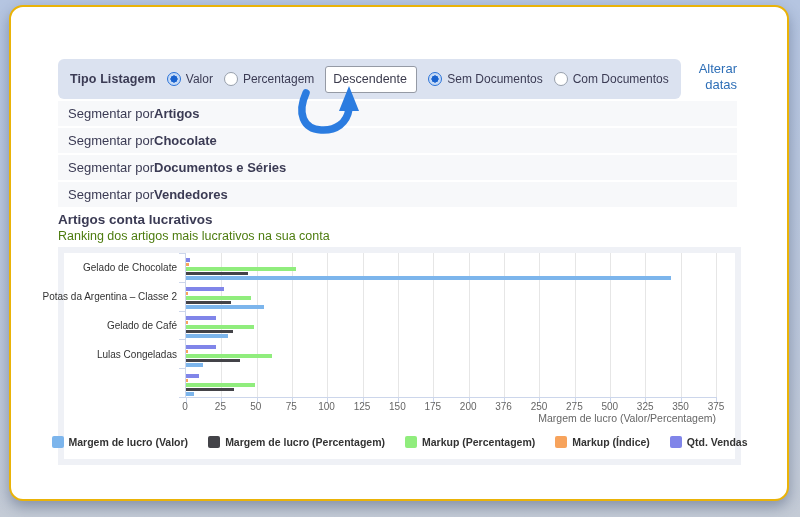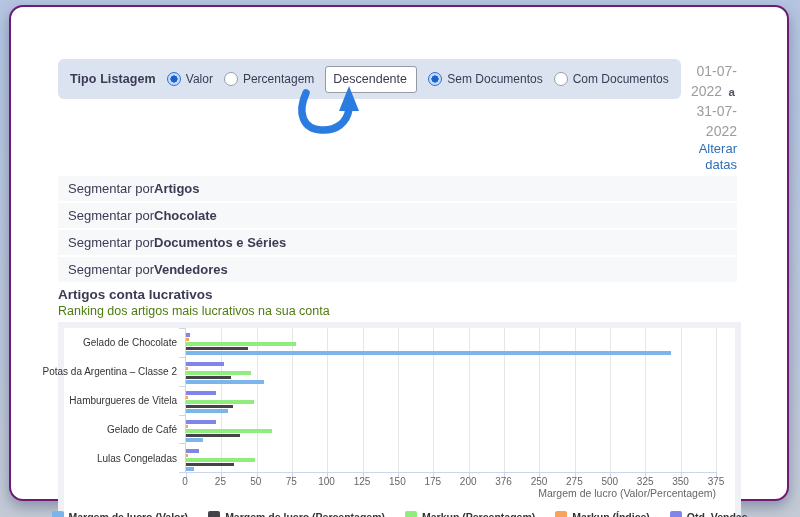--- a/index.html
+++ b/index.html
@@ -7,21 +7,21 @@
   body {
     font-family: "Liberation Sans", sans-serif;
     background: linear-gradient(180deg, #b5c5e1 0%, #bcc7da 70%, #c4cbd6 100%);
     position: relative;
     overflow: hidden;
   }
   .card {
     position: absolute; left: 9px; top: 5px;
     width: 780px; height: 496px;
     background: #ffffff;
-    border: 2px solid #701a75;
+    border: 2px solid #eab308;
     border-radius: 14px;
     box-shadow: 0 6px 14px rgba(45,62,96,.40);
   }
   .content { position: absolute; left: 47px; top: 52px; width: 685px; }
 
   
   .toolbar-row { display: flex; align-items: flex-start; width: 679px; margin-bottom: 2px; }
   .toolbar {
     display: flex; align-items: center; gap: 11px;
     background: #dbe2f0; border-radius: 6px;
@@ -121,25 +121,20 @@
           <span>Sem Documentos</span>
         </span>
 
         <span class="radio-item">
           <span class="radio"></span>
           <span>Com Documentos</span>
         </span>
       </div>
 
       <div class="dates">
-        <div>
-          <span class="date-txt">01-07-2022</span>
-          <span class="date-sep">a</span>
-          <span class="date-txt">31-07-2022</span>
-        </div>
         <a class="link">Alterar datas</a>
       </div>
     </div>
 
     <div class="acc">
       <div class="acc-row">
         <span>Segmentar por </span>
           <b>Artigos</b>
       </div>
       <div class="acc-row">
@@ -158,21 +153,20 @@
 
     <div class="sec-title">Artigos conta lucrativos</div>
     <div class="sec-sub">Ranking dos artigos mais lucrativos na sua conta</div>
 
     <div class="chart-card">
       <div class="chart-inner">
         <div class="plot-wrap">
           <div class="ylabels">
               <div class="ylabel">Gelado de Chocolate</div>
               <div class="ylabel">Potas da Argentina – Classe 2</div>
-              <div class="ylabel">Hamburgueres de Vitela</div>
               <div class="ylabel">Gelado de Café</div>
               <div class="ylabel">Lulas Congeladas</div>
             </div>
           <div class="plot">
               <div class="xtickmark" style="left: 0%;"></div>
               <div class="gridline" style="left: 6.66667%;"></div>
               <div class="xtickmark" style="left: 6.66667%;"></div>
               <div class="gridline" style="left: 13.3333%;"></div>
               <div class="xtickmark" style="left: 13.3333%;"></div>
               <div class="gridline" style="left: 20%;"></div>

